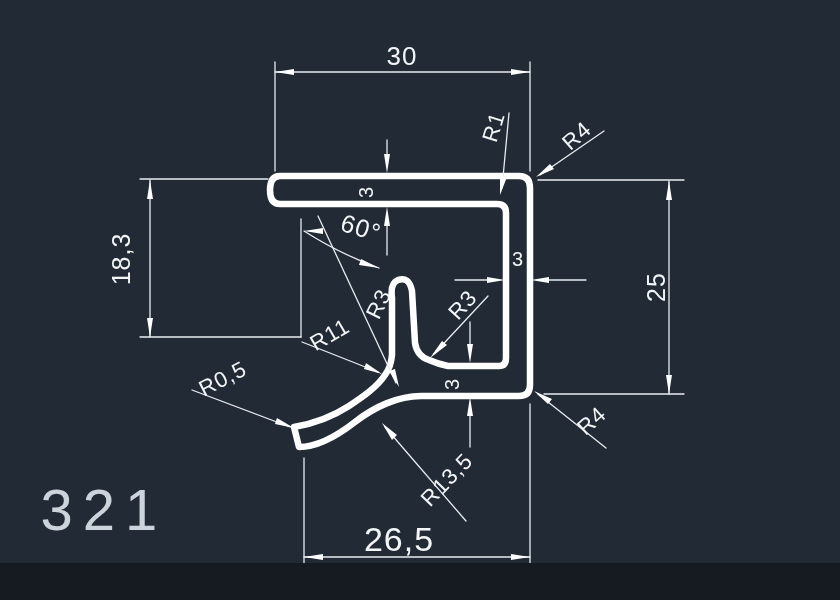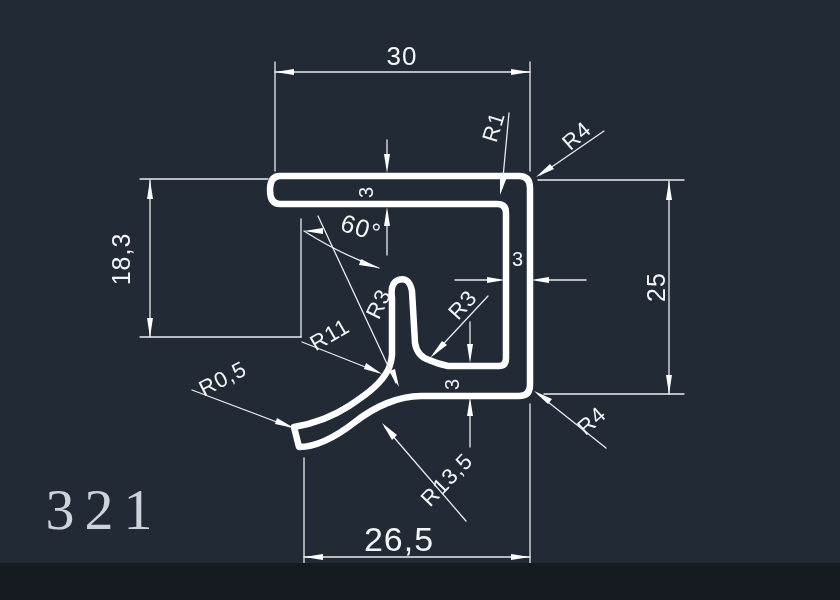--- a/index.html
+++ b/index.html
@@ -13,21 +13,21 @@
   .thin{stroke:#e9edf1;stroke-width:1.3;fill:none;stroke-linecap:round;}
   .arrow{fill:#ffffff;stroke:none;}
   .lbl{
     position:absolute;color:#f3f5f7;white-space:nowrap;letter-spacing:1px;
     transform:translate(-50%,-50%) rotate(var(--r,0deg));
     font-family:"Liberation Sans",sans-serif;font-weight:400;
   }
   .pn{
     position:absolute;color:#ccd3da;white-space:nowrap;
     transform:translate(-50%,-50%);
-    font-family:Liberation Serif, serif;
+    font-family:Liberation Sans, sans-serif;
     font-weight:400;letter-spacing:10px;
   }
 </style>
 </head>
 <body>
 
 <div id="stage">
 
   <svg width="840" height="600" viewBox="0 0 840 600">
 

